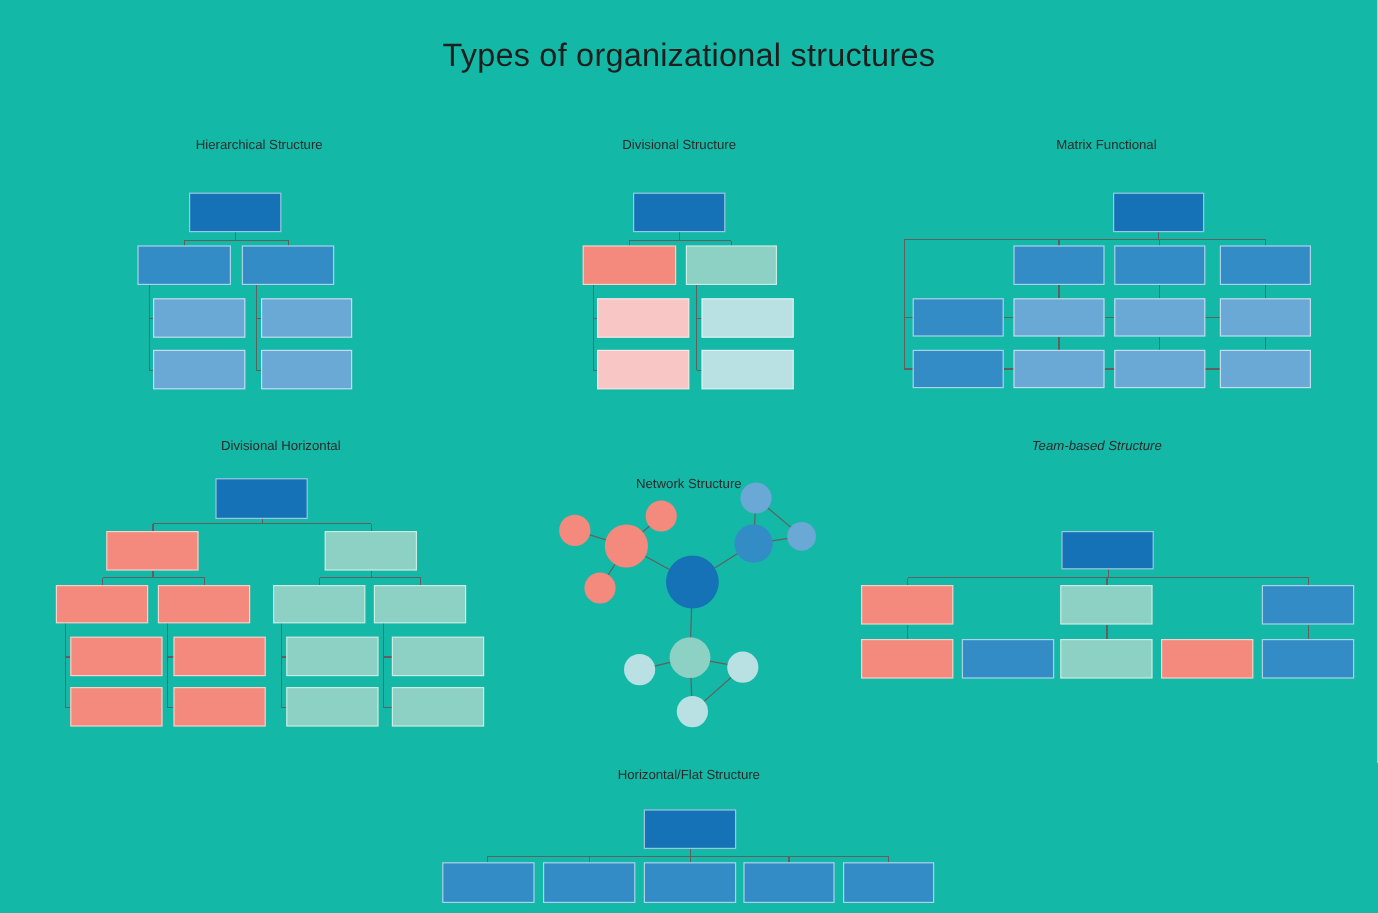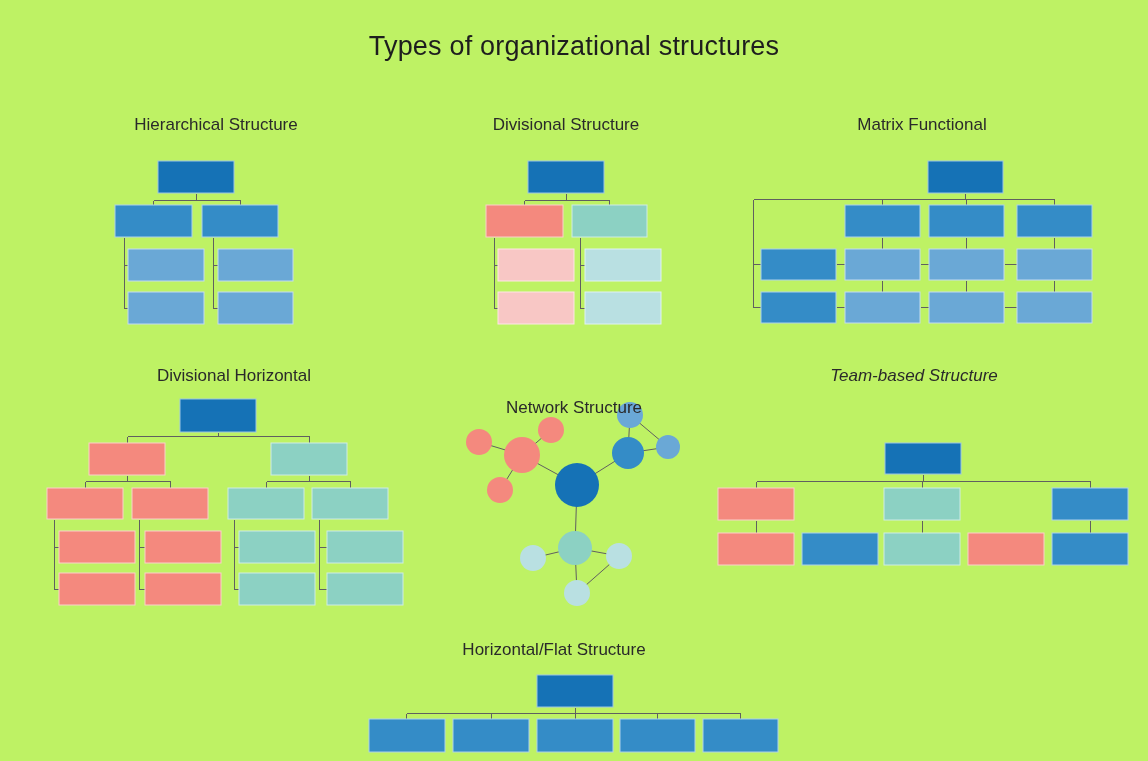--- a/index.html
+++ b/index.html
@@ -1,47 +1,47 @@
 <!DOCTYPE html>
 <html><head>
 <meta charset="utf-8">
 <style>
   html,body{margin:0;padding:0;background:#ffffff;}
   .canvas{
     position:relative;
     width:1148px;height:761px;
-    background:#bef264;
+    background:#14b8a6;
     font-family:"Liberation Sans", sans-serif;
     overflow:hidden;
   }
   .main-title{
     position:absolute;
     top:31px;left:574px;
     transform:translateX(-50%);
     font-size:27px;
     font-weight:400;
     color:#1e1e1e;
     white-space:nowrap;
     letter-spacing:0.2px;
   }
   .sub-title{
     position:absolute;
     transform:translateX(-50%);
-    font-size:17px;
+    font-size:11px;
     font-weight:400;
     color:#2a2a2a;
     white-space:nowrap;
   }
   .t-hier{left:216px;top:115px;}
   .t-func{left:566px;top:115px;}
   .t-matrix{left:922px;top:115px;}
   .t-div{left:234px;top:366px;}
   .t-net{left:574px;top:366px;margin-top:32px;}
   .t-team{left:914px;top:366px;font-style:italic;}
-  .t-flat{left:554px;top:640px;}
+  .t-flat{left:574px;top:640px;}
   #diagram-svg{position:absolute;top:0;left:0;}
 </style>
 </head>
 <body>
 
 <div class="canvas">
   <svg id="diagram-svg" width="1148" height="761" viewBox="0 0 1148 761">
       <g>
         <line x1="196.5" y1="193.5" x2="196.5" y2="200.5" stroke="#606060" stroke-width="1" shape-rendering="crispEdges"></line>
         <line x1="153.5" y1="200.5" x2="240.5" y2="200.5" stroke="#606060" stroke-width="1" shape-rendering="crispEdges"></line>

